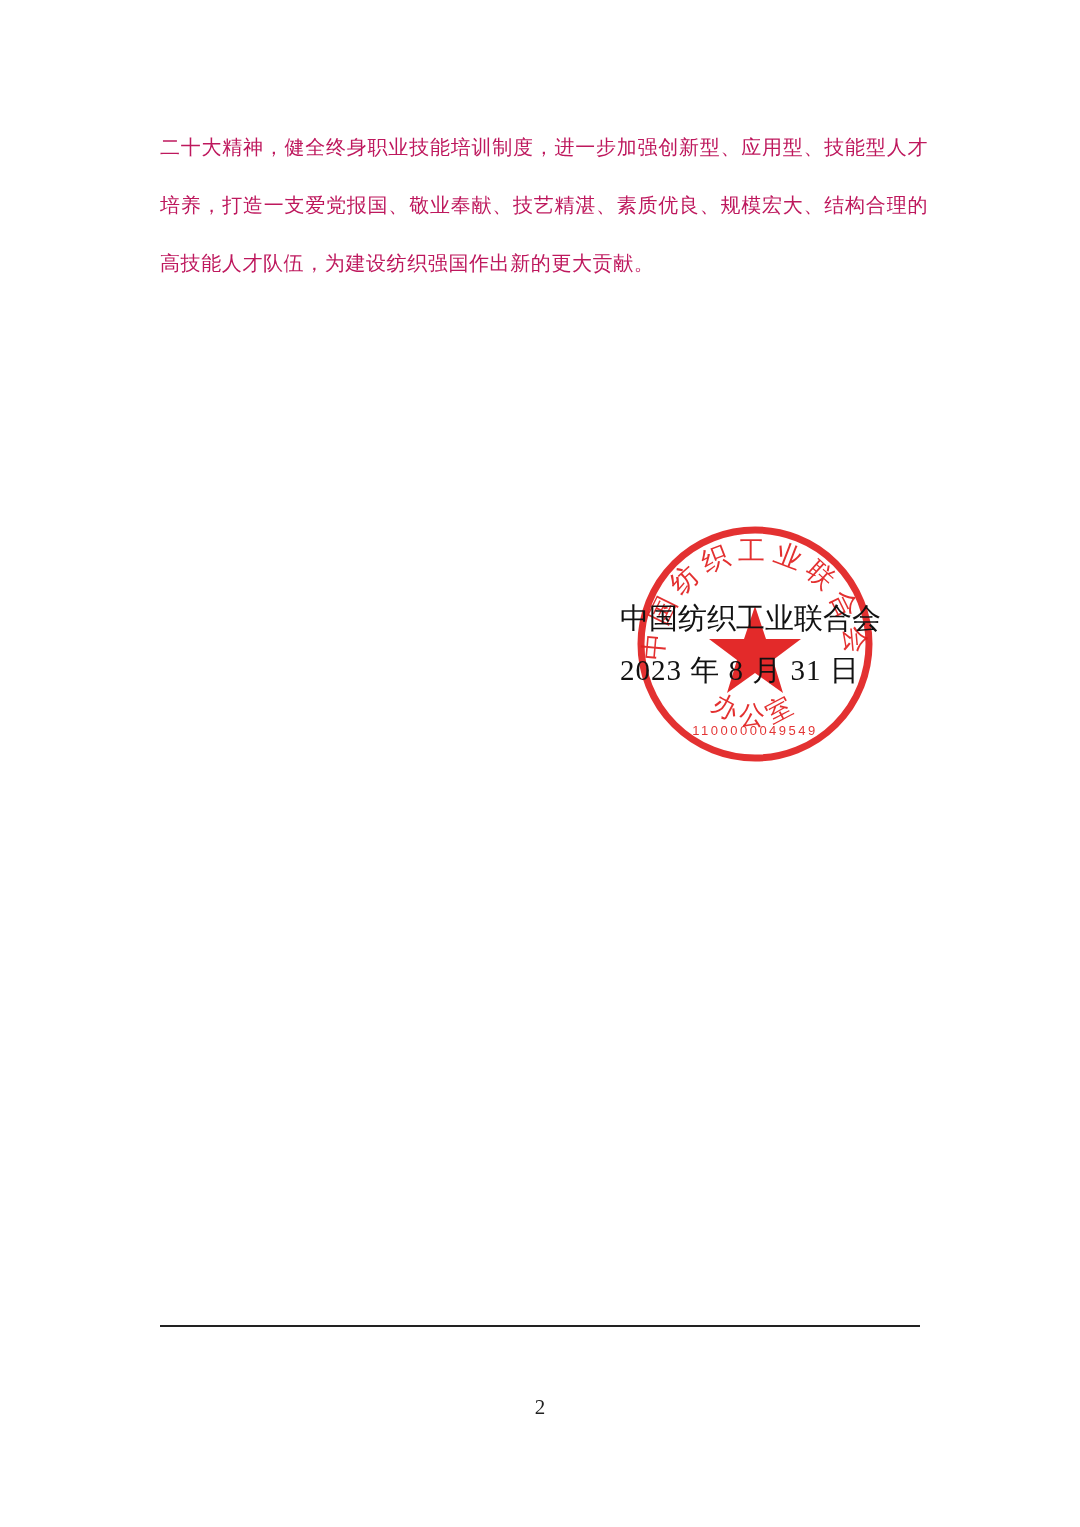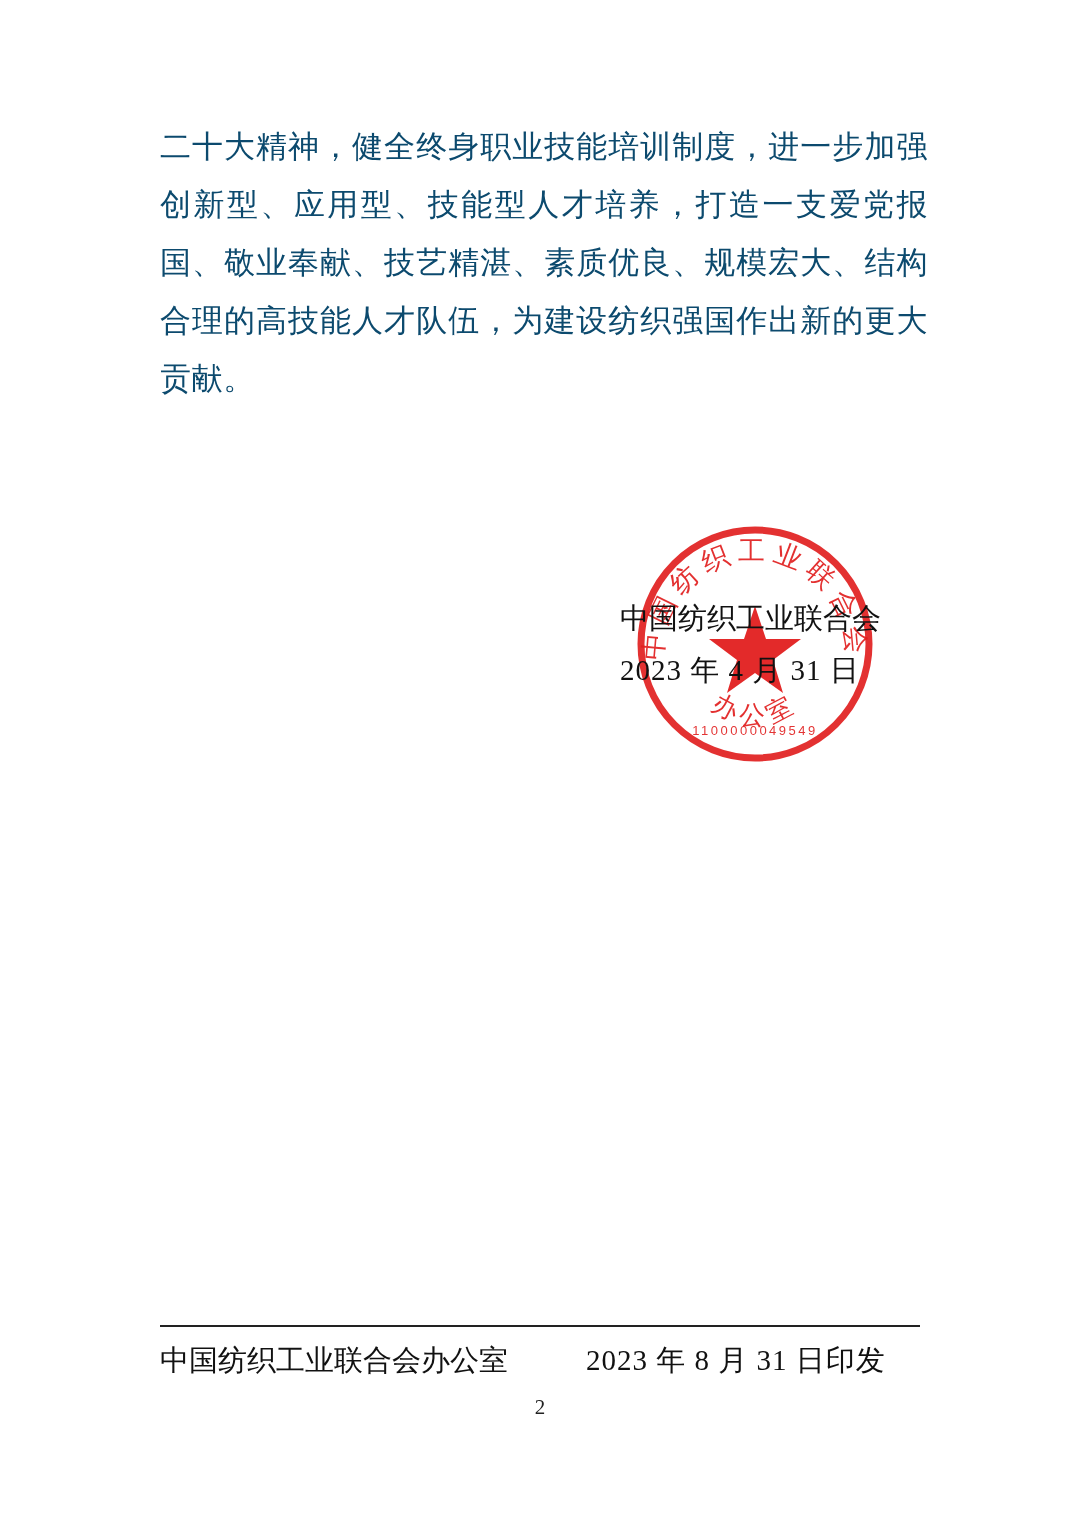--- a/index.html
+++ b/index.html
@@ -21,26 +21,26 @@
     left: 0; top: 0;
     width: 1080px;
     height: 1527px;
   }
 
   .body-text {
     position: absolute;
     left: 160px;
     top: 118px;
     width: 768px;
-    font-size: 31px;
+    font-size: 20px;
     line-height: 58px;
     letter-spacing: 0.6px;
     text-align: justify;
     text-justify: inter-ideograph;
-    color: #0c4a6e;
+    color: #be185d;
   }
 
   .attachment-line {
     position: absolute;
     left: 160px;
     top: 412px;
     width: 768px;
     font-size: 30.5px;
     line-height: 58px;
     letter-spacing: 0.6px;
@@ -133,25 +133,21 @@
       </text>
       <text font-family="'Liberation Serif', serif" font-size="26" fill="#e11f1f" letter-spacing="6" opacity="0.92">
         <textPath href="#arcBottom" startOffset="50%" text-anchor="middle">办公室</textPath>
       </text>
       <text x="122" y="213" text-anchor="middle" font-family="'Liberation Sans', sans-serif" font-size="13" fill="#e11f1f" letter-spacing="2.5" opacity="0.9">1100000049549</text>
     </svg>
   </div>
 
   <div class="signature-block">
     <div class="signature-org">中国纺织工业联合会</div>
-    <div class="signature-date">2023 年 4 月 31 日</div>
+    <div class="signature-date">2023 年 8 月 31 日</div>
   </div>
 
   <div class="footer-rule"></div>
 
-  <div class="footer-row">
-    <div class="footer-left">中国纺织工业联合会办公室</div>
-    <div class="footer-right">2023 年 8 月 31 日印发</div>
-  </div>
 
   <div class="page-number">2</div>
 
 </div>
 
 </body></html>

